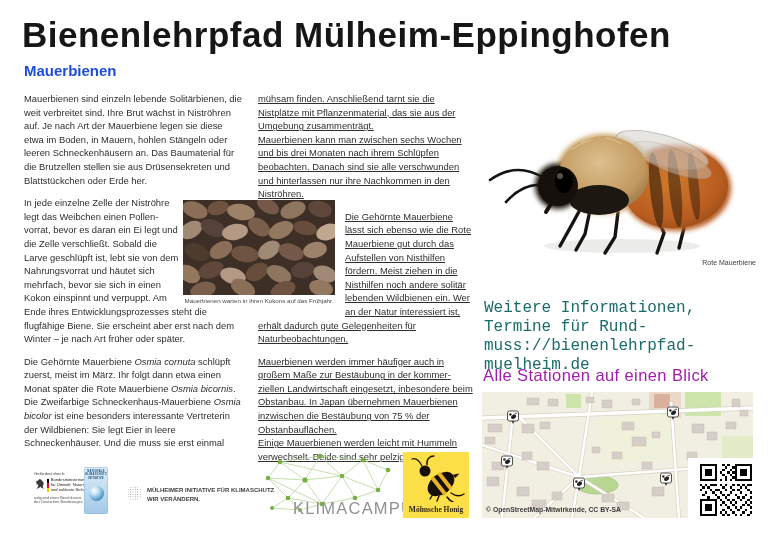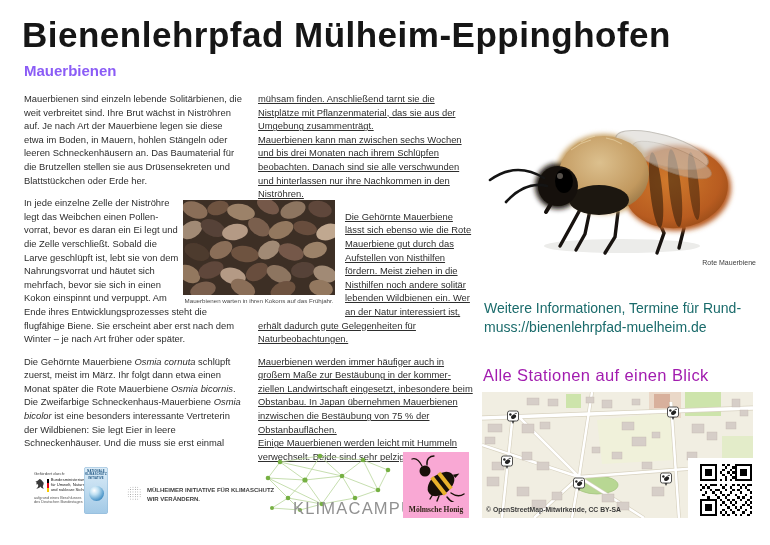--- a/index.html
+++ b/index.html
@@ -1,38 +1,38 @@
 <!DOCTYPE html>
 <html><head>
 <meta charset="utf-8">
 <style>
   html,body{margin:0;padding:0;background:#ffffff;}
   .poster{position:relative;width:770px;height:545px;background:#fff;overflow:hidden;
           font-family:"Liberation Sans",sans-serif;color:#2b2b2b;}
   
   .title{position:absolute;left:22px;top:12px;font-size:35px;line-height:46px;font-weight:700;
          letter-spacing:0.5px;color:#161616;white-space:nowrap;}
-  .subtitle{position:absolute;left:24px;top:62px;font-size:15px;font-weight:700;color:#8b5cf6;}
+  .subtitle{position:absolute;left:24px;top:62px;font-size:15px;font-weight:700;color:#1d4ed8;}
   
   .col{position:absolute;top:92px;font-size:9.4px;line-height:13.6px;color:#2e2e2e;}
   .col1{left:24px;width:219px;}
   .col2{left:258px;width:216px;text-decoration:underline;}
   .para{margin:0 0 9px 0;white-space:pre-line;}
   .spacer-r{float:right;width:62px;height:98px;}
   .spacer-l{float:left;width:82px;height:102px;margin-right:5px;}
   
   .cocoon-fig{position:absolute;left:183px;top:200px;width:152px;height:95px;}
   .cocoon-cap{position:absolute;left:183px;top:297px;width:152px;text-align:center;
               font-size:6.2px;color:#4a4a4a;}
   .bee-fig{position:absolute;left:486px;top:90px;width:272px;height:170px;}
   .bee-cap{position:absolute;left:636px;top:259px;width:120px;text-align:right;
            font-size:7px;color:#3c3c3c;}
   
-  .info{position:absolute;left:484px;top:299px;width:278px;font-size:14px;line-height:19px;
-        color:#1a6b6b;}
+  .info{position:absolute;left:484px;top:299px;width:278px;font-size:16px;line-height:19px;
+        color:#1a6b6b;font-family:Liberation Mono, monospace;}
   .info .url{color:#1a6b6b;text-decoration:none;}
   .stations-h{position:absolute;left:483px;top:366px;font-size:16.5px;font-weight:400;
               letter-spacing:0.4px;color:#a21caf;white-space:nowrap;}
   .map{position:absolute;left:482px;top:392px;width:271px;height:126px;}
   .map svg{display:block;}
   .map-attr{position:absolute;left:4px;bottom:5px;font-size:6.8px;font-weight:700;color:#3a3a3a;}
   .qr{position:absolute;left:688px;top:458px;width:76px;height:64px;background:#fff;
       display:flex;align-items:center;justify-content:center;}
   
   .fund{position:absolute;left:34px;top:471px;width:92px;}
@@ -48,21 +48,21 @@
   .nki-globe{width:15px;height:15px;margin:6px auto 0;border-radius:50%;
        background:radial-gradient(circle at 35% 30%,#ffffff 0%,#bfe0f2 30%,#4f97c9 70%,#2a6f9e 100%);}
   .mi-globe{position:absolute;left:127px;top:486px;width:15px;height:15px;border-radius:50%;
        background-image:radial-gradient(#8e8e8e 0.65px,transparent 0.78px);background-size:2.4px 2.4px;}
   .mi-text{position:absolute;left:147px;top:487px;white-space:nowrap;}
   .mi-line1{font-size:6px;line-height:7px;font-weight:700;color:#3d3d3d;}
   .mi-line2{font-size:6px;line-height:7px;font-weight:700;color:#3d3d3d;margin-top:2px;}
   .kc-svg{position:absolute;left:260px;top:452px;}
   .kc-label{position:absolute;left:293px;top:499px;font-size:16.5px;letter-spacing:1.2px;
             color:#919191;white-space:nowrap;}
-  .honig{position:absolute;left:403px;top:452px;width:66px;height:66px;background:#f9a8d4;}
+  .honig{position:absolute;left:403px;top:452px;width:66px;height:66px;background:#fde047;}
   .honig-label{position:absolute;left:0;right:0;bottom:4px;text-align:center;
                font-family:"Liberation Serif",serif;font-weight:700;font-size:7.5px;color:#2a1f10;}
 </style>
 </head>
 <body>
 
 <div class="poster">
 
   <div class="title">Bienenlehrpfad Mülheim-Eppinghofen</div>
   <div class="subtitle">Mauerbienen</div>

